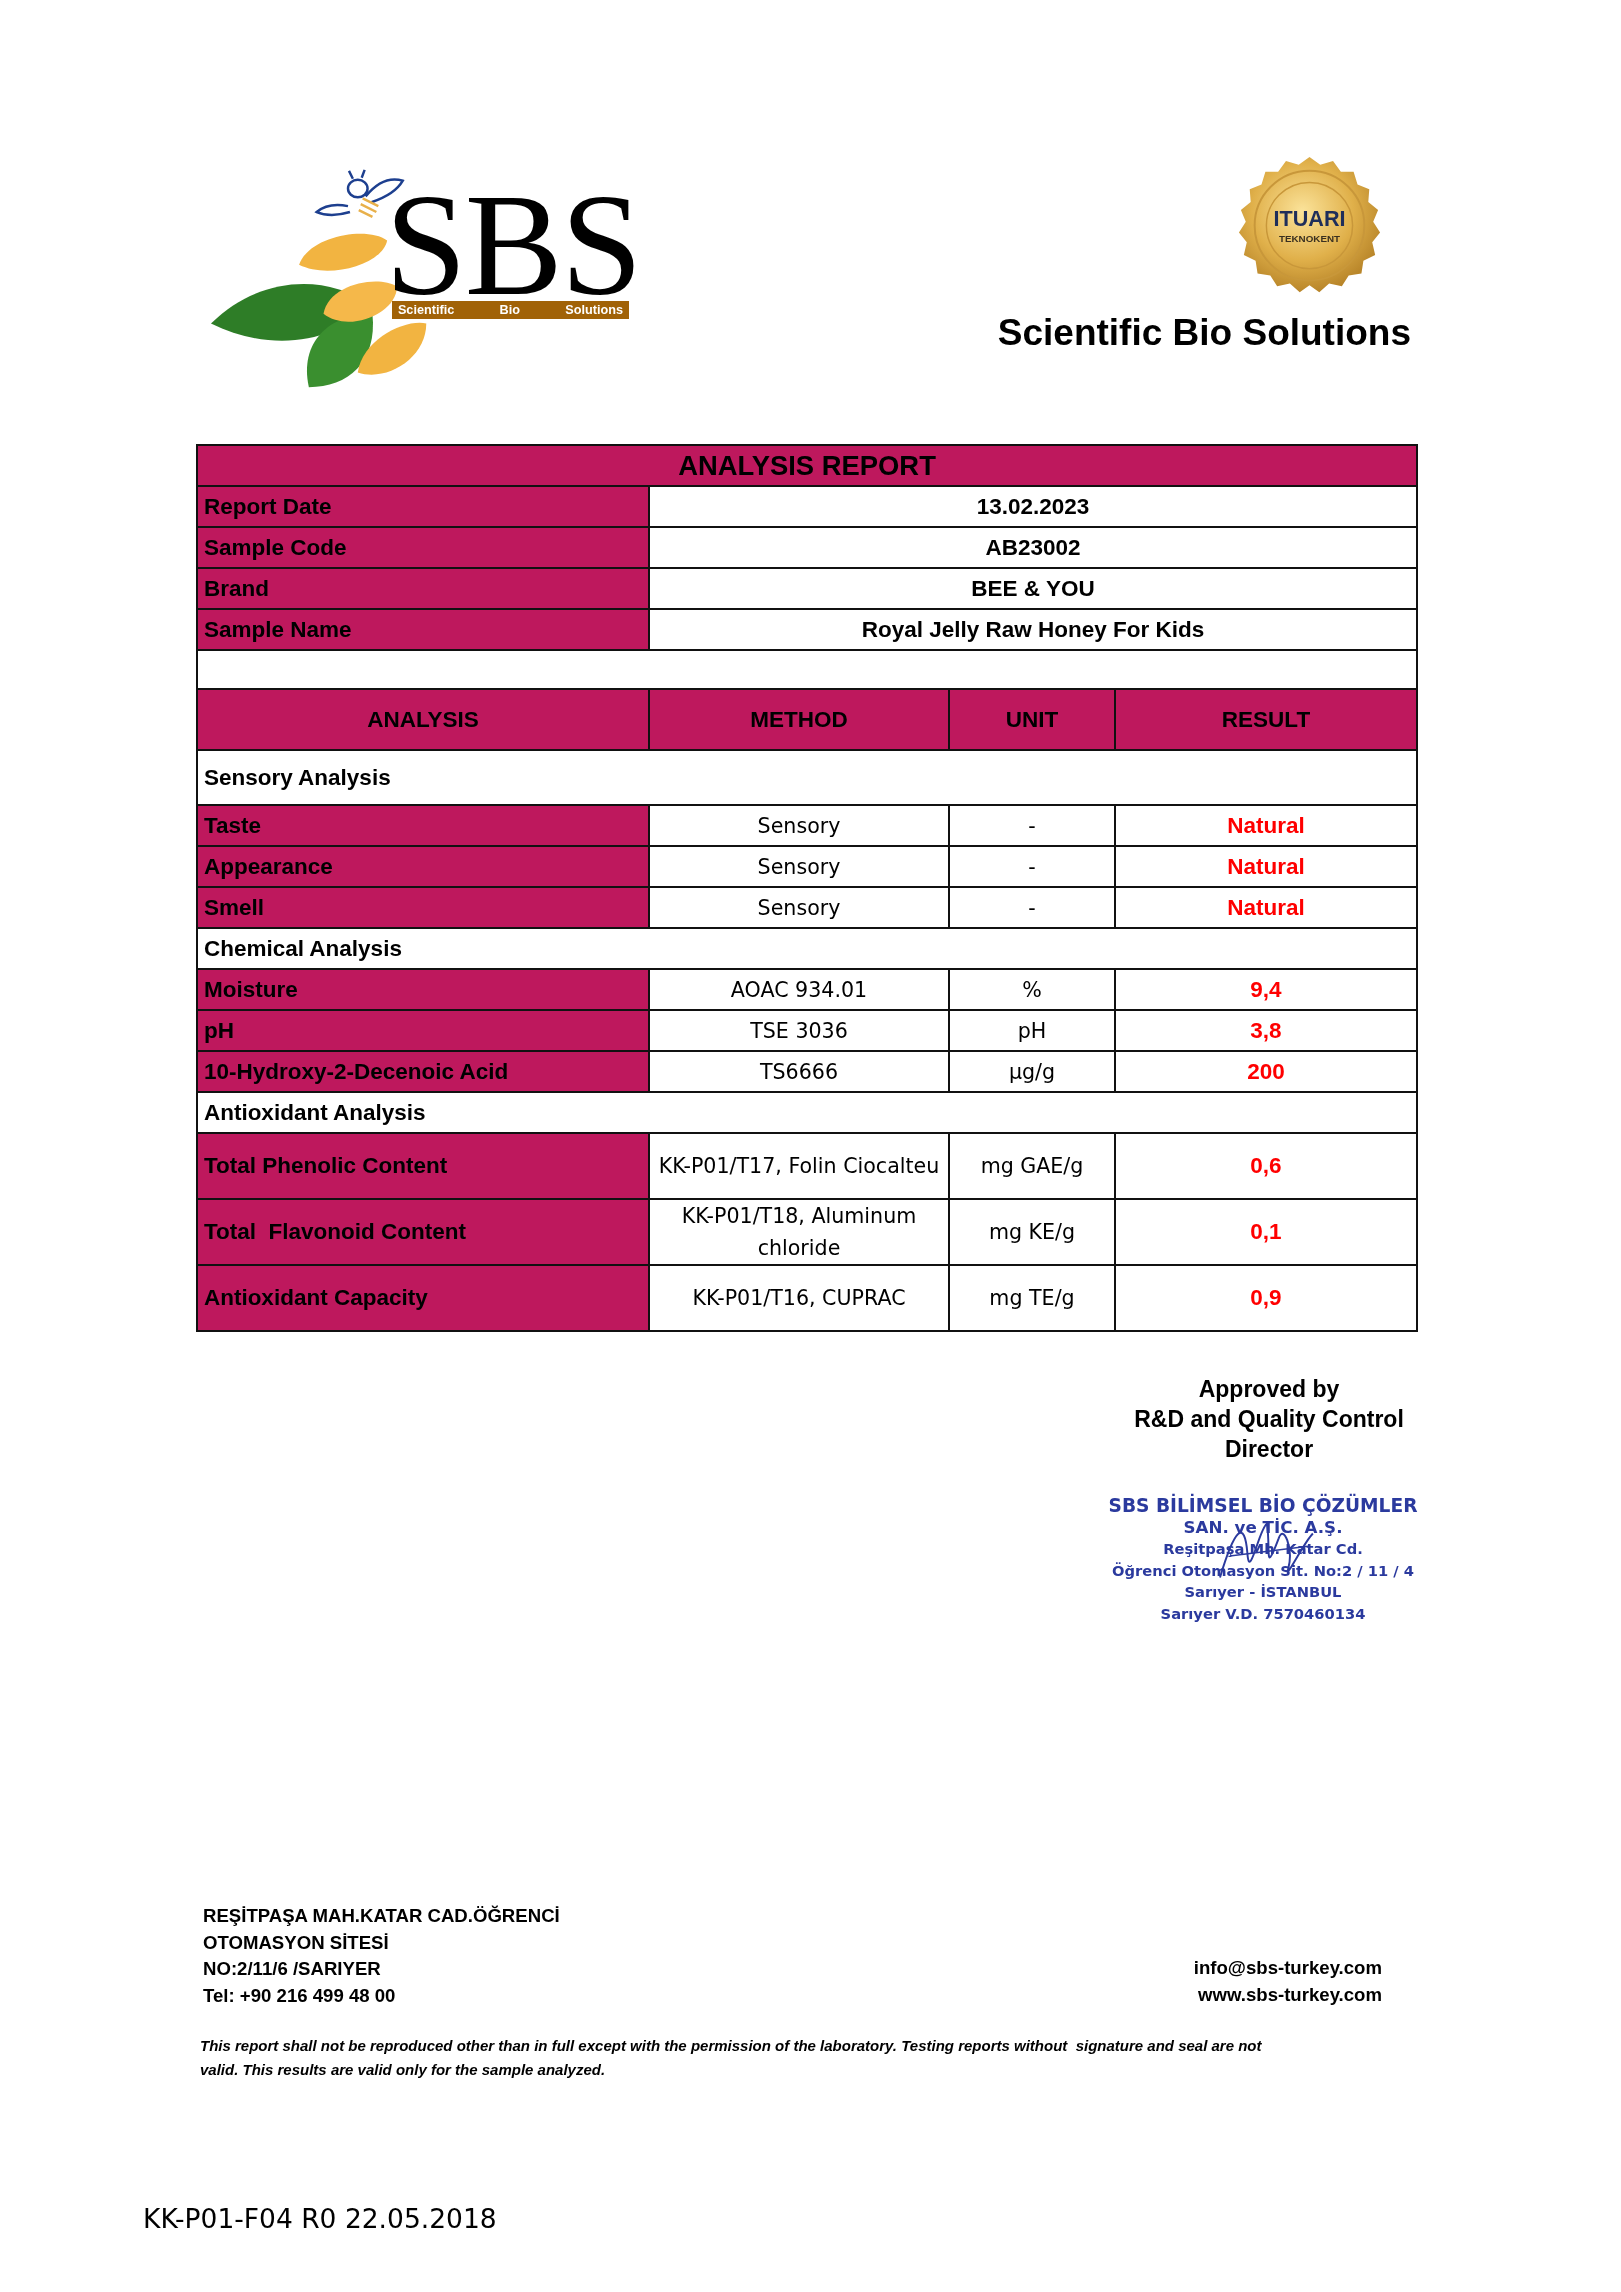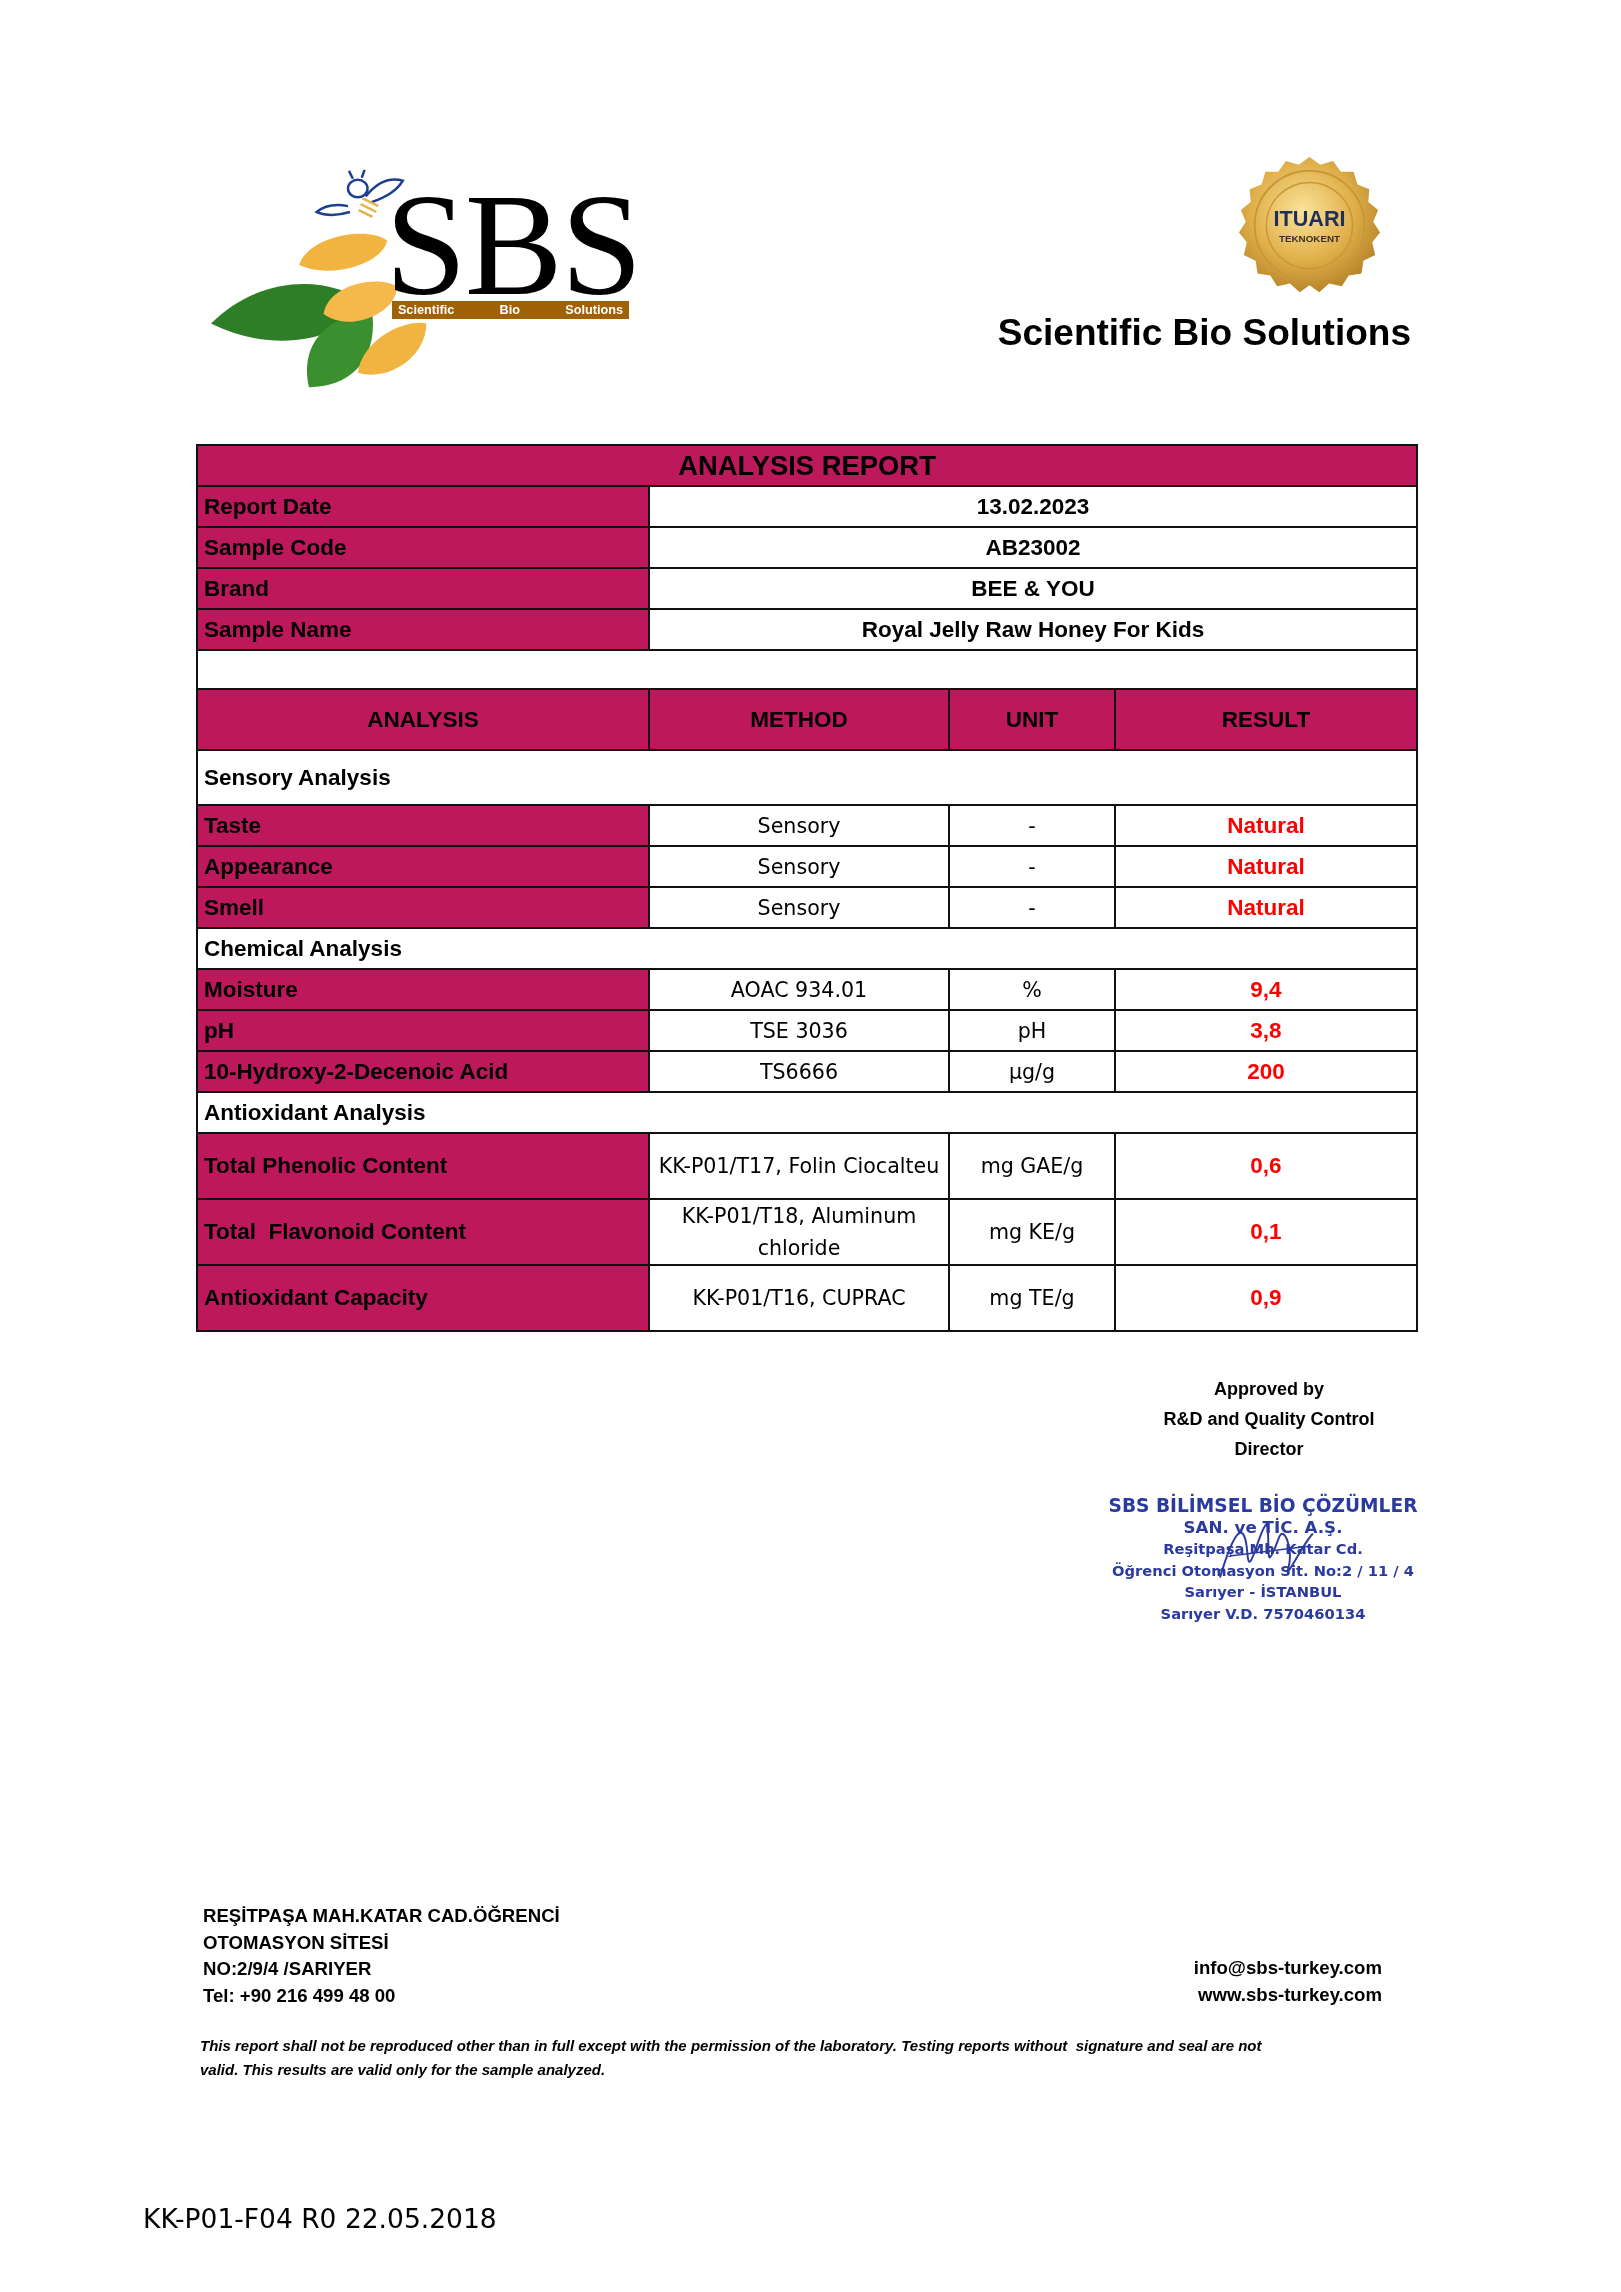--- a/index.html
+++ b/index.html
@@ -54,21 +54,21 @@
   .gray { background: #be185d; }
   .b { font-weight: bold; }
   .c { text-align: center; }
   .red { color: #ff0000; font-weight: bold; }
   .section td { border-left: 2.9px solid #111; border-right: 2.9px solid #111; }
   .method { font-family: "DejaVu Sans", sans-serif; font-size: 20.6px !important; }
 
   
   #approved {
     left: 1127px; top: 1374px; width: 284px; text-align: center;
-    font-family: "Liberation Sans", sans-serif; font-weight: bold; font-size: 18px; line-height: 30px;
+    font-family: "Liberation Sans", sans-serif; font-weight: bold; font-size: 23px; line-height: 30px;
   }
   #stamp {
     left: 1106px; top: 1495px; width: 314px; text-align: center; color: #2b3a9e;
     font-family: "DejaVu Sans", sans-serif; font-weight: bold; line-height: 21.6px;
   }
   #stamp .l1 { font-size: 18.6px; white-space: nowrap; text-align: center; }
   #stamp .l2 { font-size: 16.7px; }
   #stamp .l3 { font-size: 14.7px; }
   #stamp .l4 { font-size: 14.7px; white-space: nowrap; }
   #stamp .l5 { font-size: 14.7px; }
@@ -269,21 +269,21 @@
   <div class="l6">Sarıyer V.D. 7570460134</div>
 </div>
 <svg id="signature" class="abs" viewBox="0 0 110 90">
   <path d="M10 70 C 25 20, 35 10, 38 45 C 40 75, 50 20, 58 15 C 62 40, 55 70, 70 30 C 75 15, 85 40, 80 60 C 76 75, 95 35, 105 25" fill="none" stroke="#2b3a9e" stroke-width="2"></path>
   <path d="M20 48 L 100 38" fill="none" stroke="#2b3a9e" stroke-width="1.5"></path>
 </svg>
 
 <div id="address" class="abs">
   <div>REŞİTPAŞA MAH.KATAR CAD.ÖĞRENCİ</div>
   <div>OTOMASYON SİTESİ</div>
-  <div>NO:2/9/4 /SARIYER</div>
+  <div>NO:2/11/6 /SARIYER</div>
   <div>Tel: +90 216 499 48 00</div>
 </div>
 
 <div id="contact" class="abs">
   <div>info@sbs-turkey.com</div>
   <div>www.sbs-turkey.com</div>
 </div>
 
 <div id="disclaimer" class="abs">
   <div style="white-space:pre">This report shall not be reproduced other than in full except with the permission of the laboratory. Testing reports without  signature and seal are not</div>

